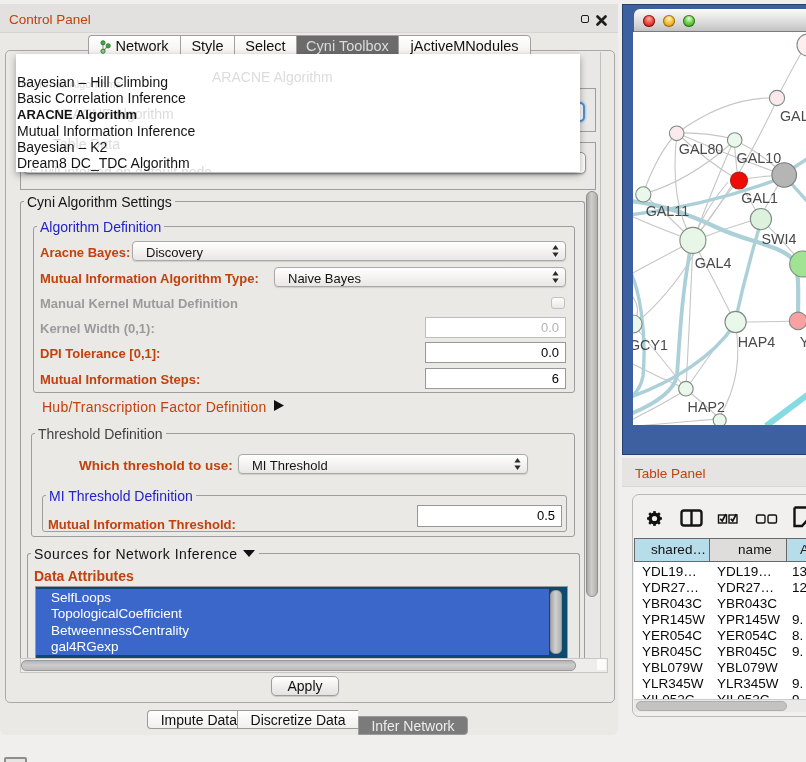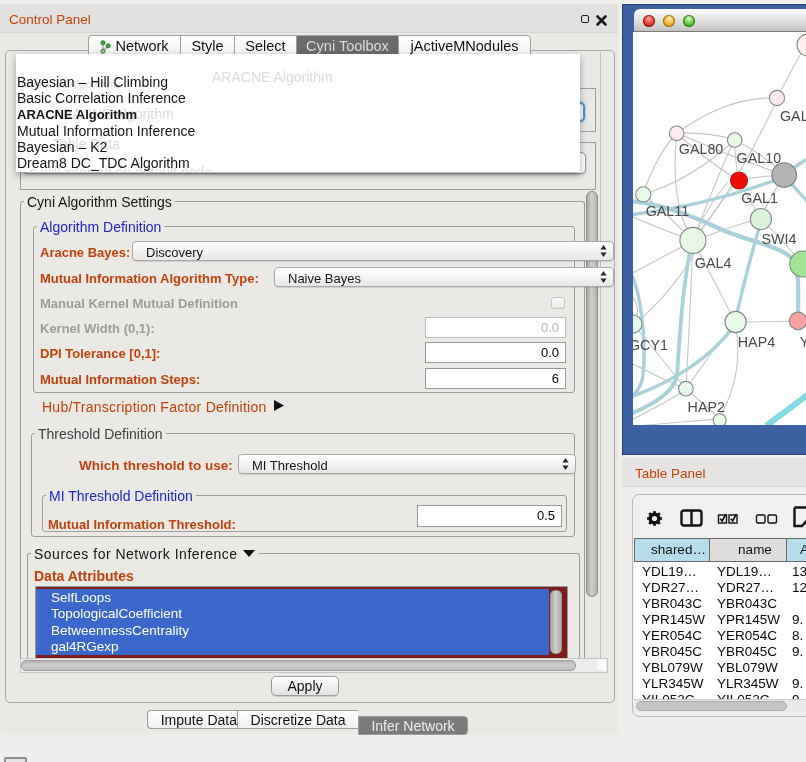--- a/index.html
+++ b/index.html
@@ -1,21 +1,21 @@
 <!DOCTYPE html>
 <html><head>
 <meta charset="utf-8">
 <style>
   html,body{margin:0;padding:0;}
   body{width:806px;height:762px;background:#f0efed;font-family:"Liberation Sans",sans-serif;position:relative;overflow:hidden;}
   .abs{position:absolute;}
   .lbl{font-size:14px;color:#c2410c;white-space:nowrap;}
   .b{font-weight:bold;font-size:13px;}
   .gray{color:#9b9b9b;}
-  .combo{position:absolute;border:1px solid #a9a9a9;border-radius:4px;background:linear-gradient(#ffffff,#f2f1ef 60%,#e8e7e5);box-shadow:0 1px 1px rgba(0,0,0,0.12);padding-left:48px;}
+  .combo{position:absolute;border:1px solid #a9a9a9;border-radius:4px;background:linear-gradient(#ffffff,#f2f1ef 60%,#e8e7e5);box-shadow:0 1px 1px rgba(0,0,0,0.12);}
   .combo .ctext{position:absolute;left:13px;top:2.5px;font-size:13px;color:#141414;white-space:nowrap;}
   .carrows{position:absolute;right:6px;top:3.2px;width:7px;height:12px;}
   .field{position:absolute;background:#fff;border:1px solid #989898;font-size:13px;text-align:right;}
   .field span{position:absolute;right:6px;top:2px;}
   .gtitle{position:absolute;font-size:14px;background:#eae9e6;padding:0 3px;white-space:nowrap;}
   .group{position:absolute;border:1px solid #9d9d9d;border-radius:3px;}
 </style>
 </head>
 <body>
 
@@ -116,21 +116,21 @@
 <div class="field" style="left:417px;top:505px;width:143px;height:20px;">
     <span>0.5</span>
   </div>
 
 <div class="group" style="left:27px;top:553px;width:551px;height:105px;border-bottom:none;"></div>
 <div class="gtitle" style="left:31px;top:546px;color:#141414;letter-spacing:0.5px;">Sources for Network Inference <svg width="14" height="9" viewBox="0 0 14 9" style="vertical-align:1px;">
       <path d="M1 1 L13 1 L7 8 Z" fill="#111"></path>
     </svg></div>
 <div class="abs lbl b" style="left:34px;top:568px;font-size:14px;">Data Attributes</div>
 
-<div class="abs" style="left:35px;top:586px;width:531px;height:72px;background:#7f1d1d;border:1px solid #9a9a9a;overflow:hidden;">
+<div class="abs" style="left:35px;top:586px;width:531px;height:72px;background:#0c4a6e;border:1px solid #9a9a9a;overflow:hidden;">
   <div style="position:absolute;left:0px;top:2px;width:513px;height:66px;background:#3b66ca;"></div>
   <div style="position:absolute;left:15px;top:3px;font-size:13.5px;color:#fff;line-height:16.4px;">SelfLoops<br>TopologicalCoefficient<br>BetweennessCentrality<br>gal4RGexp</div>
   <div style="position:absolute;left:514px;top:3px;width:10px;height:62px;background:linear-gradient(90deg,#a8a8a8,#d0d0d0 45%,#b0b0b0);border-radius:5px;border:1px solid #989898;"></div>
 </div>
 
 <div class="abs" style="left:20px;top:658px;width:586px;height:13px;background:#eeedeb;border:1px solid #c6c6c6;"></div>
 <div class="abs" style="left:21px;top:660px;width:553px;height:9px;background:linear-gradient(#b4b4b4,#cdcdcd 45%,#bcbcbc);border-radius:5px;border:1px solid #9a9a9a;"></div>
 <div class="abs" style="left:597px;top:659px;width:9px;height:11px;background:#fbfbfa;"></div>
 
 <div class="abs" style="left:271px;top:676px;width:66px;height:18px;background:linear-gradient(#ffffff,#efeeec 55%,#e4e3e1);border:1px solid #9d9d9d;border-radius:5px;box-shadow:0 1px 1px rgba(0,0,0,0.15);text-align:center;font-size:14px;color:#111;line-height:18px;">Apply</div>

